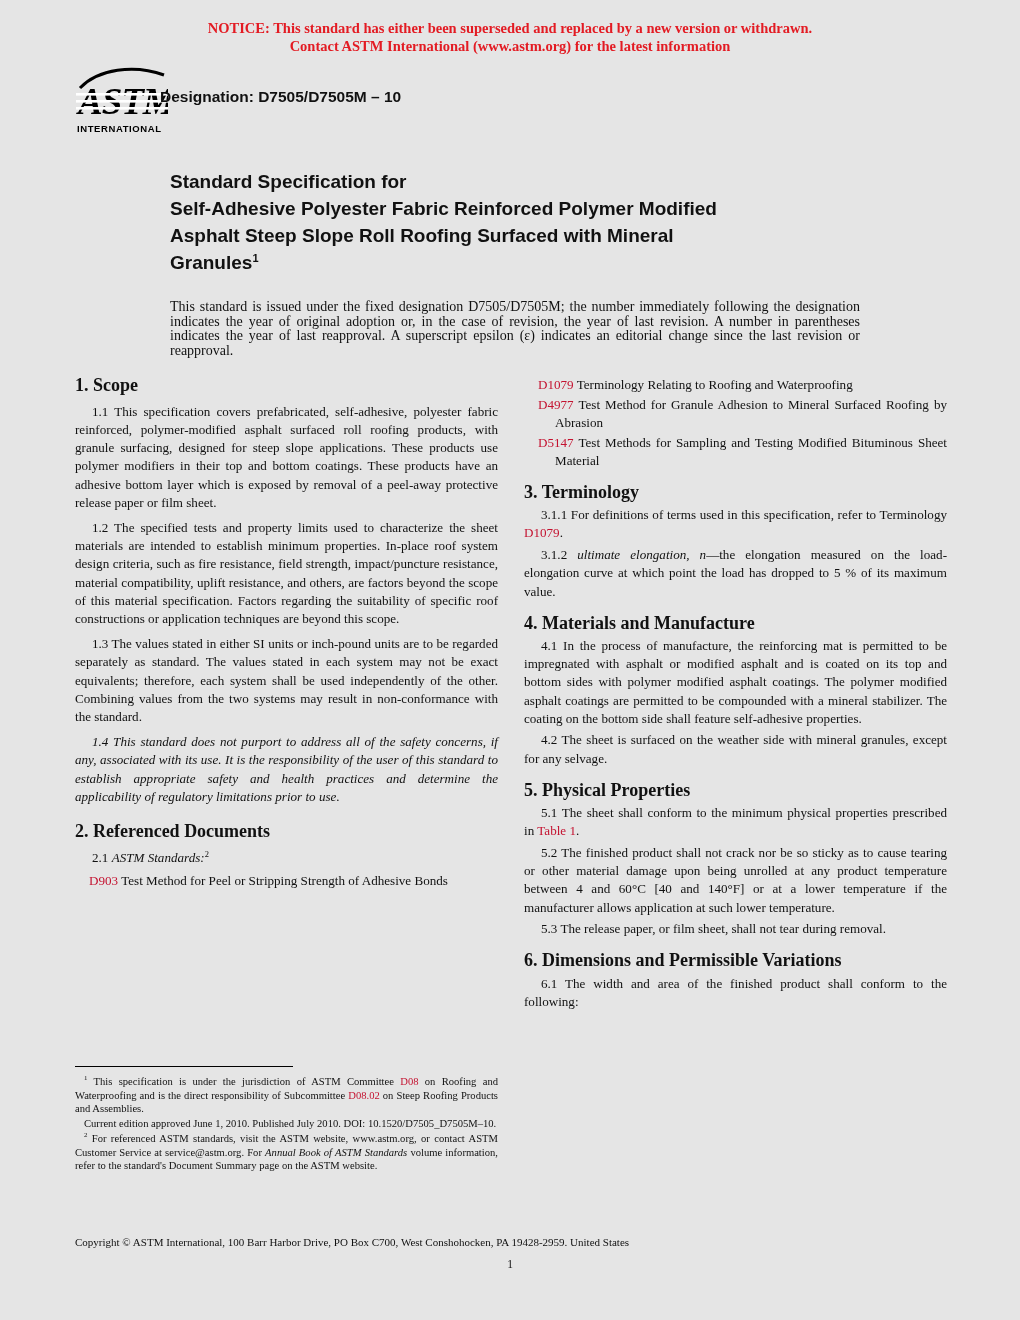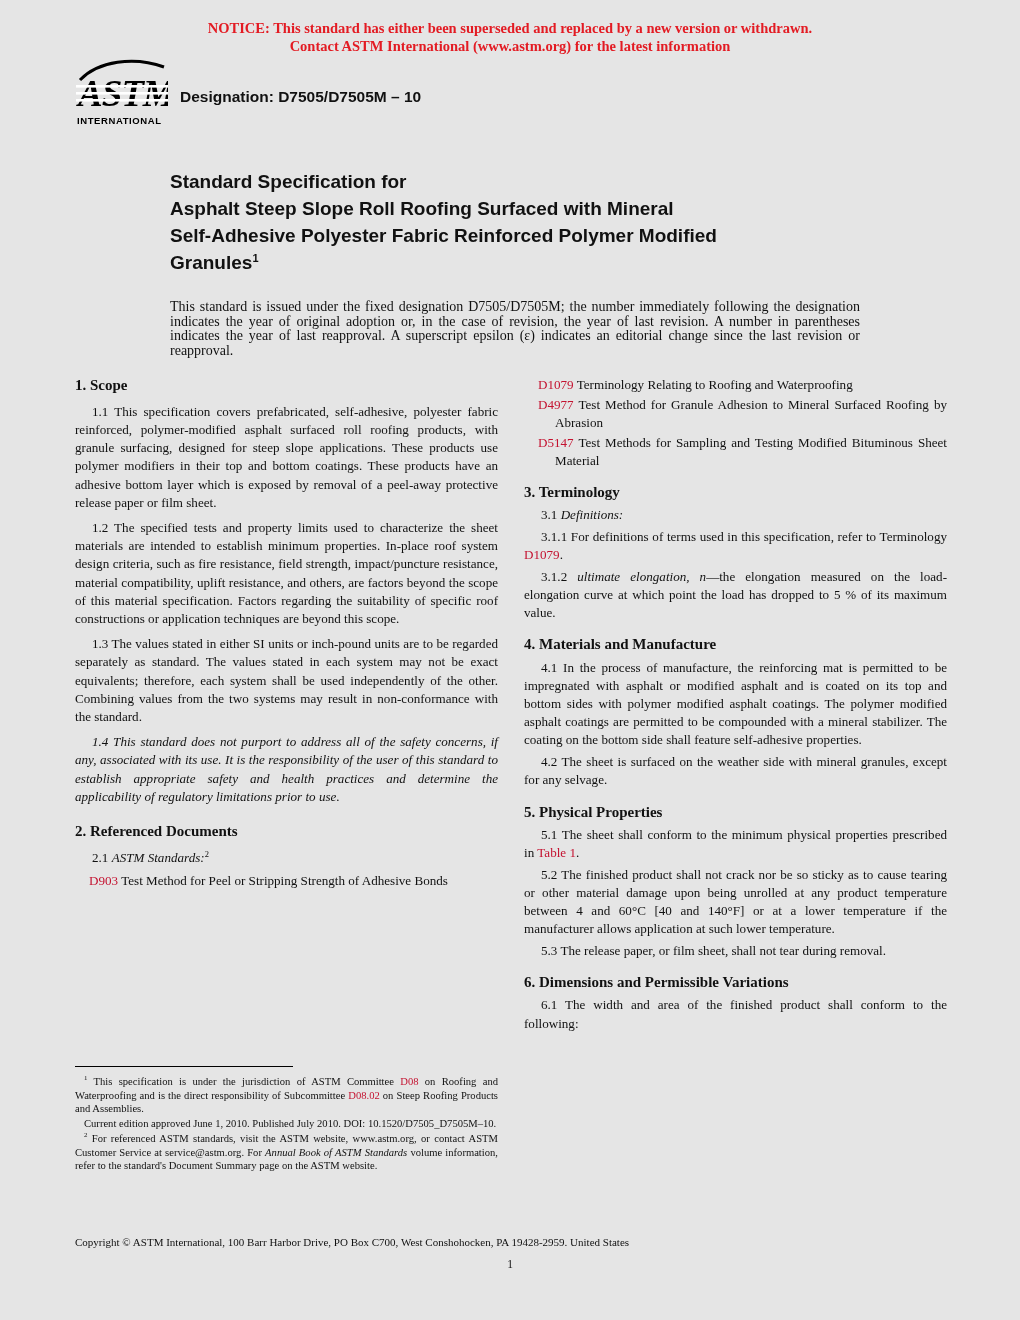--- a/index.html
+++ b/index.html
@@ -7,44 +7,44 @@
   :root { --notice_red:#e31b23; --link_red:#c41230; --ink:#111111; }
   .page {
     position:relative; width:1020px; height:1320px; margin:0 auto;
     background:#e5e5e5; color:var(--ink);
     font-family:"Liberation Serif", serif; overflow:hidden;
   }
   .notice {
     position:absolute; top:20px; left:0; right:0; text-align:center;
     color:var(--notice_red); font-weight:bold; font-size:14.5px; line-height:17.5px;
   }
-  .logo { position:absolute; left:76px; top:56px; width:92px; height:80px; }
+  .logo { position:absolute; left:76px; top:64px; width:92px; height:80px; }
   .designation {
-    position:absolute; left:180px; top:88px;
+    position:absolute; left:160px; top:88px;
     font-family:"Liberation Sans", sans-serif; font-weight:bold; font-size:15.5px;
   }
   .titleblock {
     position:absolute; left:170px; top:168px; width:700px;
     font-family:"Liberation Sans", sans-serif; font-weight:bold;
     font-size:19px; line-height:27px;
   }
   .titleblock sup { font-size:11px; }
   .issued {
     position:absolute; left:170px; top:300px; width:690px;
     font-size:14px; line-height:14.6px; text-align:justify;
   }
   .columns {
     position:absolute; left:75px; top:376px; width:872px; height:798px;
     display:flex; gap:26px;
     font-size:13.1px; line-height:18.2px; text-align:justify;
   }
   .col { width:423px; }
   .col-left { display:flex; flex-direction:column; }
   .col > :first-child { margin-top:0; }
-  h3.sec { font-size:15px; font-weight:bold; margin:13px 0 5px; text-align:left; }
+  h3.sec { font-size:18px; font-weight:bold; margin:13px 0 5px; text-align:left; }
   .para { margin:3.5px 0; text-indent:17px; }
   .italic { font-style:italic; }
   .ref { margin:1.5px 0 1.5px 14px; padding-left:17px; text-indent:-17px; }
   .link, .seg-red { color:var(--link_red); }
   .link { cursor:pointer; }
   .seg-italic { font-style:italic; }
   sup { font-size:0.65em; vertical-align:super; line-height:0; }
   .fnblock { margin-top:auto; padding-top:12px; }
   .fnrule { width:218px; border-top:1px solid #000; margin-bottom:8px; }
   .fn { font-size:10.6px; line-height:13.7px; text-align:justify; text-indent:9px; margin:1px 0; }
@@ -72,22 +72,22 @@
       <rect x="0" y="36" width="92" height="2.6" fill="#fff"></rect>
       <rect x="0" y="43" width="92" height="2.6" fill="#fff"></rect>
       <text x="1" y="68" font-size="9.5" font-weight="bold" font-family="'Liberation Sans', sans-serif" fill="#000" letter-spacing="0.6">INTERNATIONAL</text>
     </svg>
   </div>
 
   <div class="designation">Designation: D7505/D7505M – 10</div>
 
   <div class="titleblock">
     <div>Standard Specification for</div>
+    <div>Self-Adhesive Polyester Fabric Reinforced Polymer Modified</div>
     <div>Asphalt Steep Slope Roll Roofing Surfaced with Mineral</div>
-    <div>Self-Adhesive Polyester Fabric Reinforced Polymer Modified</div>
     <div><span>Granules</span><sup>1</sup></div>
   </div>
 
   <div class="issued">This standard is issued under the fixed designation D7505/D7505M; the number immediately following the designation indicates the year of original adoption or, in the case of revision, the year of last revision. A number in parentheses indicates the year of last reapproval. A superscript epsilon (ε) indicates an editorial change since the last revision or reapproval.</div>
 
   <div class="columns">
 
     <div class="col col-left">
       <h3 class="sec">1. Scope</h3>
       <p class="para">1.1 This specification covers prefabricated, self-adhesive, polyester fabric reinforced, polymer-modified asphalt surfaced roll roofing products, with granule surfacing, designed for steep slope applications. These products use polymer modifiers in their top and bottom coatings. These products have an adhesive bottom layer which is exposed by removal of a peel-away protective release paper or film sheet.</p>
@@ -118,21 +118,20 @@
       <p class="ref">
         <span class="link">D4977</span>
         <span>Test Method for Granule Adhesion to Mineral Surfaced Roofing by Abrasion</span>
       </p>
       <p class="ref">
         <span class="link">D5147</span>
         <span>Test Methods for Sampling and Testing Modified Bituminous Sheet Material</span>
       </p>
 
       <h3 class="sec">3. Terminology</h3>
-      <p class="para"><span>3.1 </span><span class="seg-italic">Definitions:</span></p>
       <p class="para"><span>3.1.1 For definitions of terms used in this specification, refer to Terminology </span><span class="seg-red">D1079</span><span>.</span></p>
       <p class="para"><span>3.1.2 </span><span class="seg-italic">ultimate elongation, n</span><span>—the elongation measured on the load-elongation curve at which point the load has dropped to 5 % of its maximum value.</span></p>
 
       <h3 class="sec">4. Materials and Manufacture</h3>
       <p class="para">4.1 In the process of manufacture, the reinforcing mat is permitted to be impregnated with asphalt or modified asphalt and is coated on its top and bottom sides with polymer modified asphalt coatings. The polymer modified asphalt coatings are permitted to be compounded with a mineral stabilizer. The coating on the bottom side shall feature self-adhesive properties.</p>
       <p class="para">4.2 The sheet is surfaced on the weather side with mineral granules, except for any selvage.</p>
 
       <h3 class="sec">5. Physical Properties</h3>
       <p class="para"><span>5.1 The sheet shall conform to the minimum physical properties prescribed in </span><span class="seg-red">Table 1</span><span>.</span></p>
       <p class="para">5.2 The finished product shall not crack nor be so sticky as to cause tearing or other material damage upon being unrolled at any product temperature between 4 and 60°C [40 and 140°F] or at a lower temperature if the manufacturer allows application at such lower temperature.</p>

